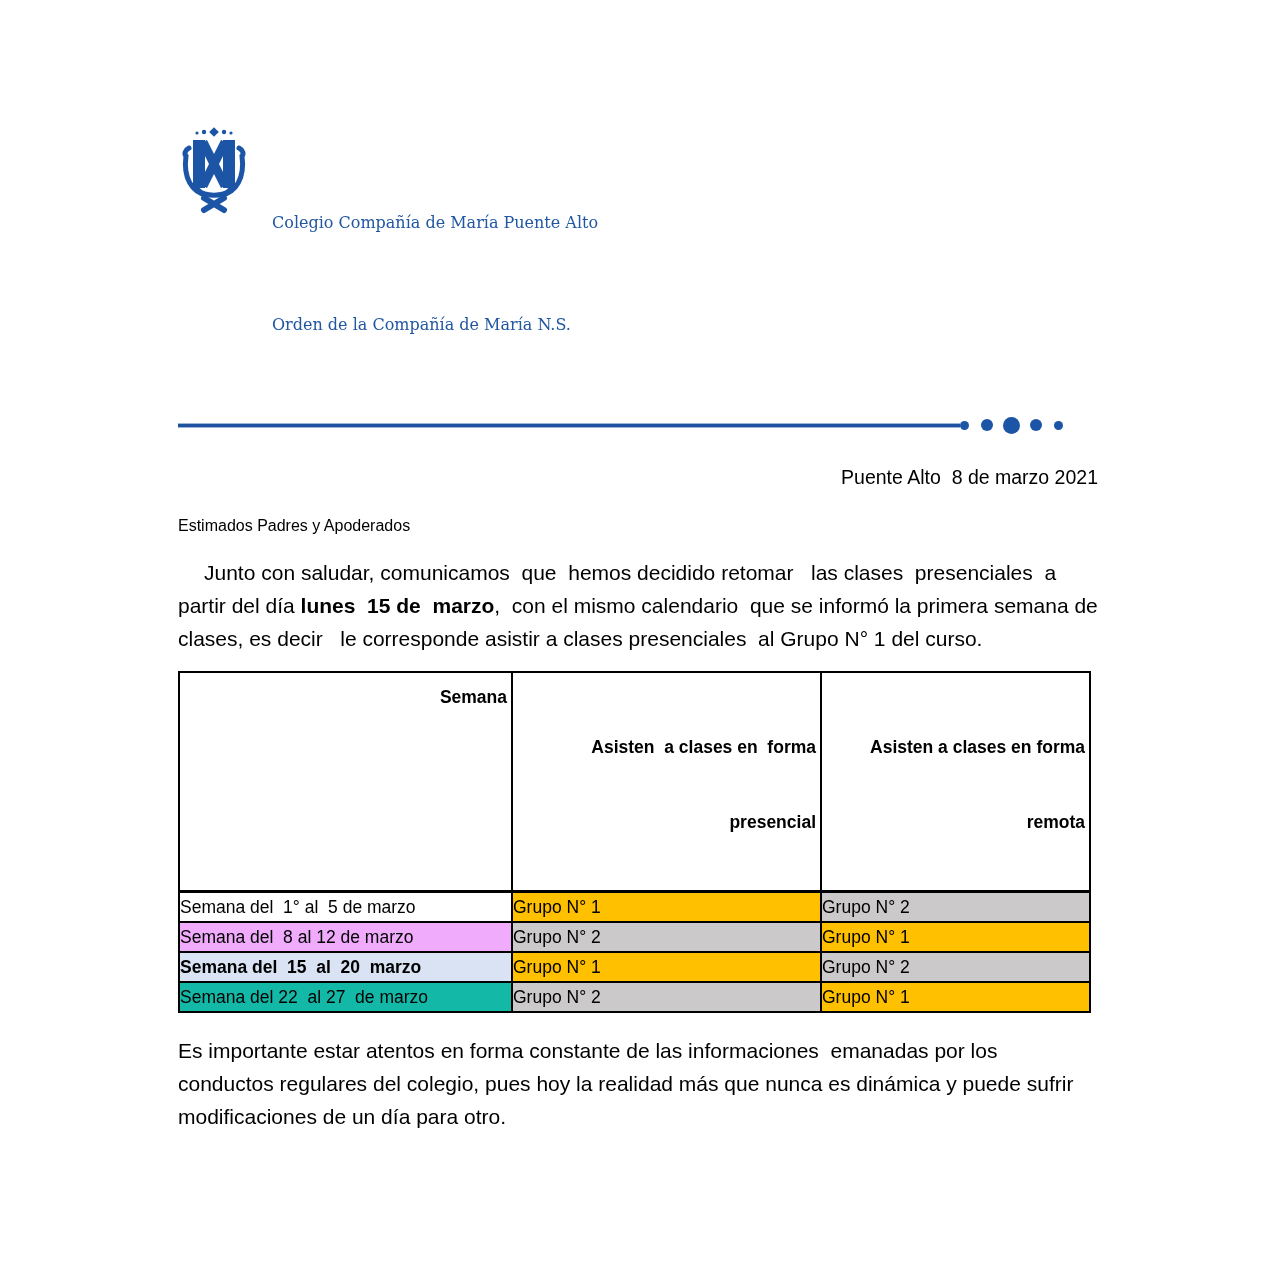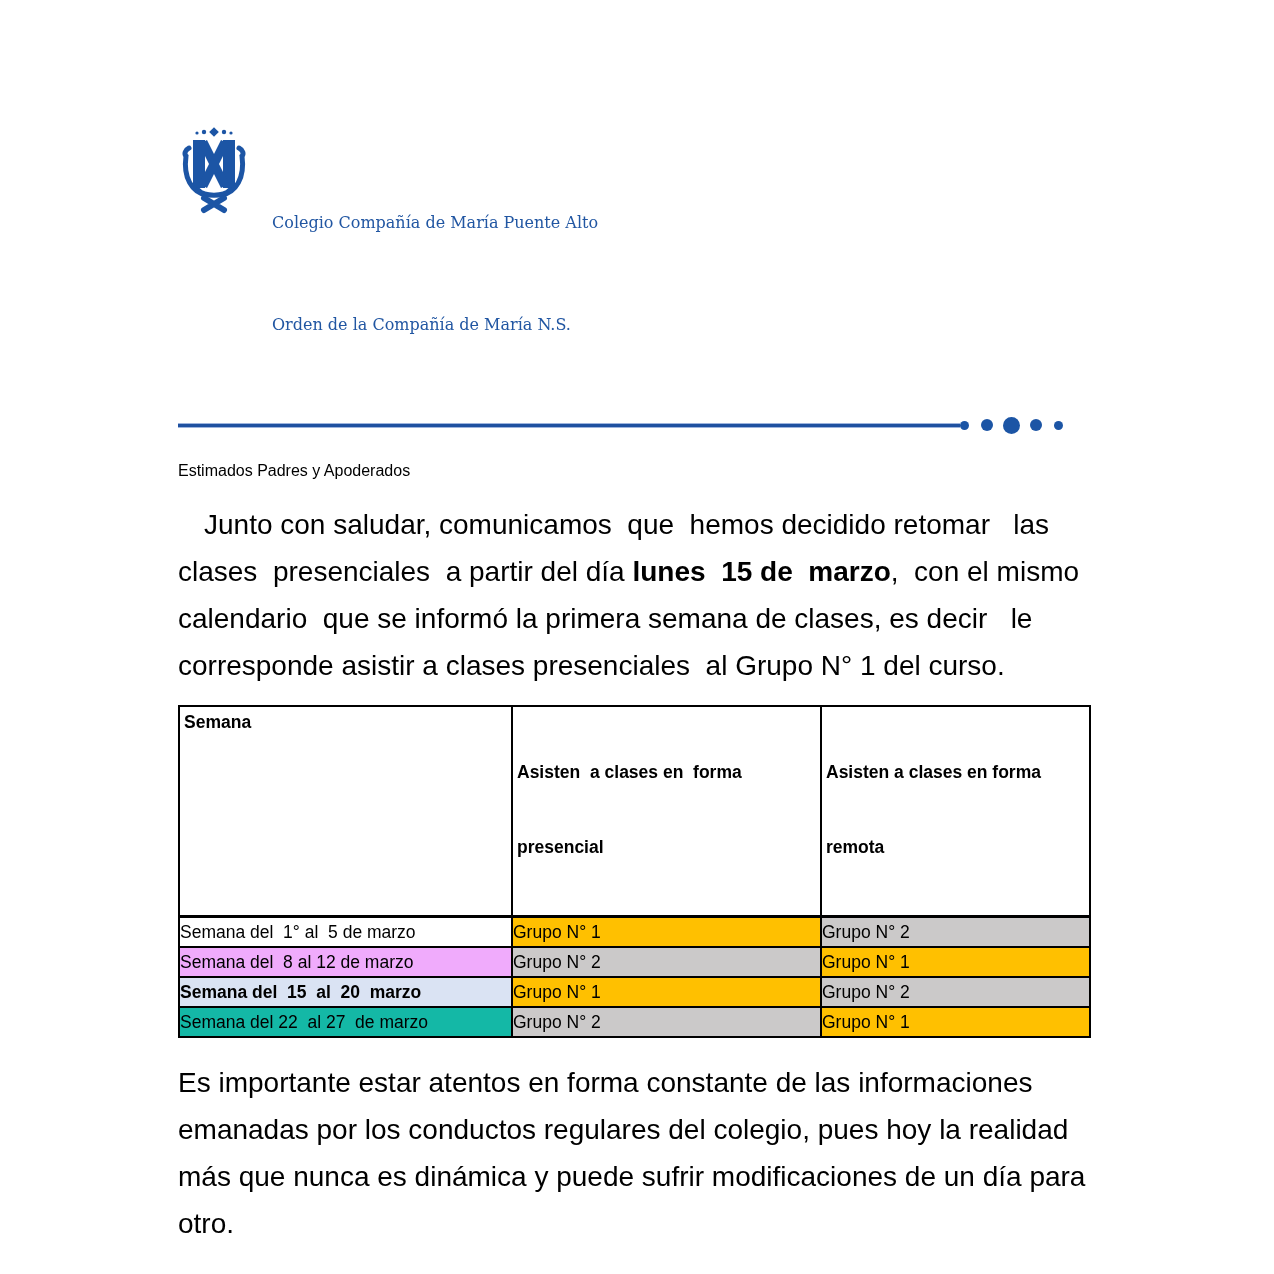--- a/index.html
+++ b/index.html
@@ -31,36 +31,36 @@
   .dot.d1 { width:9px;  height:9px;  margin-left:0px; }
   .dot.d2 { width:12px; height:12px; margin-left:12px; }
   .dot.d3 { width:17px; height:17px; margin-left:10px; }
   .dot.d4 { width:12px; height:12px; margin-left:10px; }
   .dot.d5 { width:9px;  height:9px;  margin-left:12px; }
 
   .date { margin-top:32px; text-align:right; font-size:19.5px; white-space:pre-wrap; }
 
   .greeting { margin-top:28px; font-size:16px; white-space:pre-wrap; }
 
-  .para { margin-top:21px; font-size:28px; line-height:47px; white-space:pre-wrap; }
+  .para { margin-top:21px; font-size:21px; line-height:33px; white-space:pre-wrap; }
   .para.indent { text-indent:26px; }
   .b { font-weight:bold; }
 
   
   table.schedule {
     border-collapse:collapse; margin-top:16px; width:911px;
     table-layout:fixed; font-size:17.5px;
   }
   table.schedule col.c1 { width:333px; }
   table.schedule col.c2 { width:309px; }
   table.schedule col.c3 { width:269px; }
   table.schedule th, table.schedule td { border:2px solid #000; }
   table.schedule thead th {
-    font-weight:bold; text-align:left; vertical-align:top;
-    padding:3px 4px 5px; line-height:25px; border-bottom:3px solid #000;
+    font-weight:bold; text-align:right; vertical-align:top;
+    padding:12px 4px 5px; line-height:25px; border-bottom:3px solid #000;
     white-space:pre-wrap; background:#fff;
   }
   table.schedule td {
     height:28px; padding:0 0; line-height:26px;
     white-space:pre-wrap; vertical-align:middle;
   }
 </style>
 </head>
 <body>
 
@@ -101,20 +101,21 @@
 
   <div class="divider">
     <div class="rule"></div>
     <span class="dot d1"></span>
     <span class="dot d2"></span>
     <span class="dot d3"></span>
     <span class="dot d4"></span>
     <span class="dot d5"></span>
   </div>
 
+  <div class="date">Puente Alto  8 de marzo 2021</div>
 
   <div class="greeting">Estimados Padres y Apoderados</div>
 
   <div class="para indent"><span>Junto con saludar, comunicamos  que  hemos decidido retomar   las clases  presenciales  a partir del día </span><span class="b">lunes  15 de  marzo</span><span>,  con el mismo calendario  que se informó la primera semana de clases, es decir   le corresponde asistir a clases presenciales  al Grupo N° 1 del curso.</span></div>
 
   <table class="schedule">
     <colgroup>
         <col class="c1">
         <col class="c2">
         <col class="c3">

